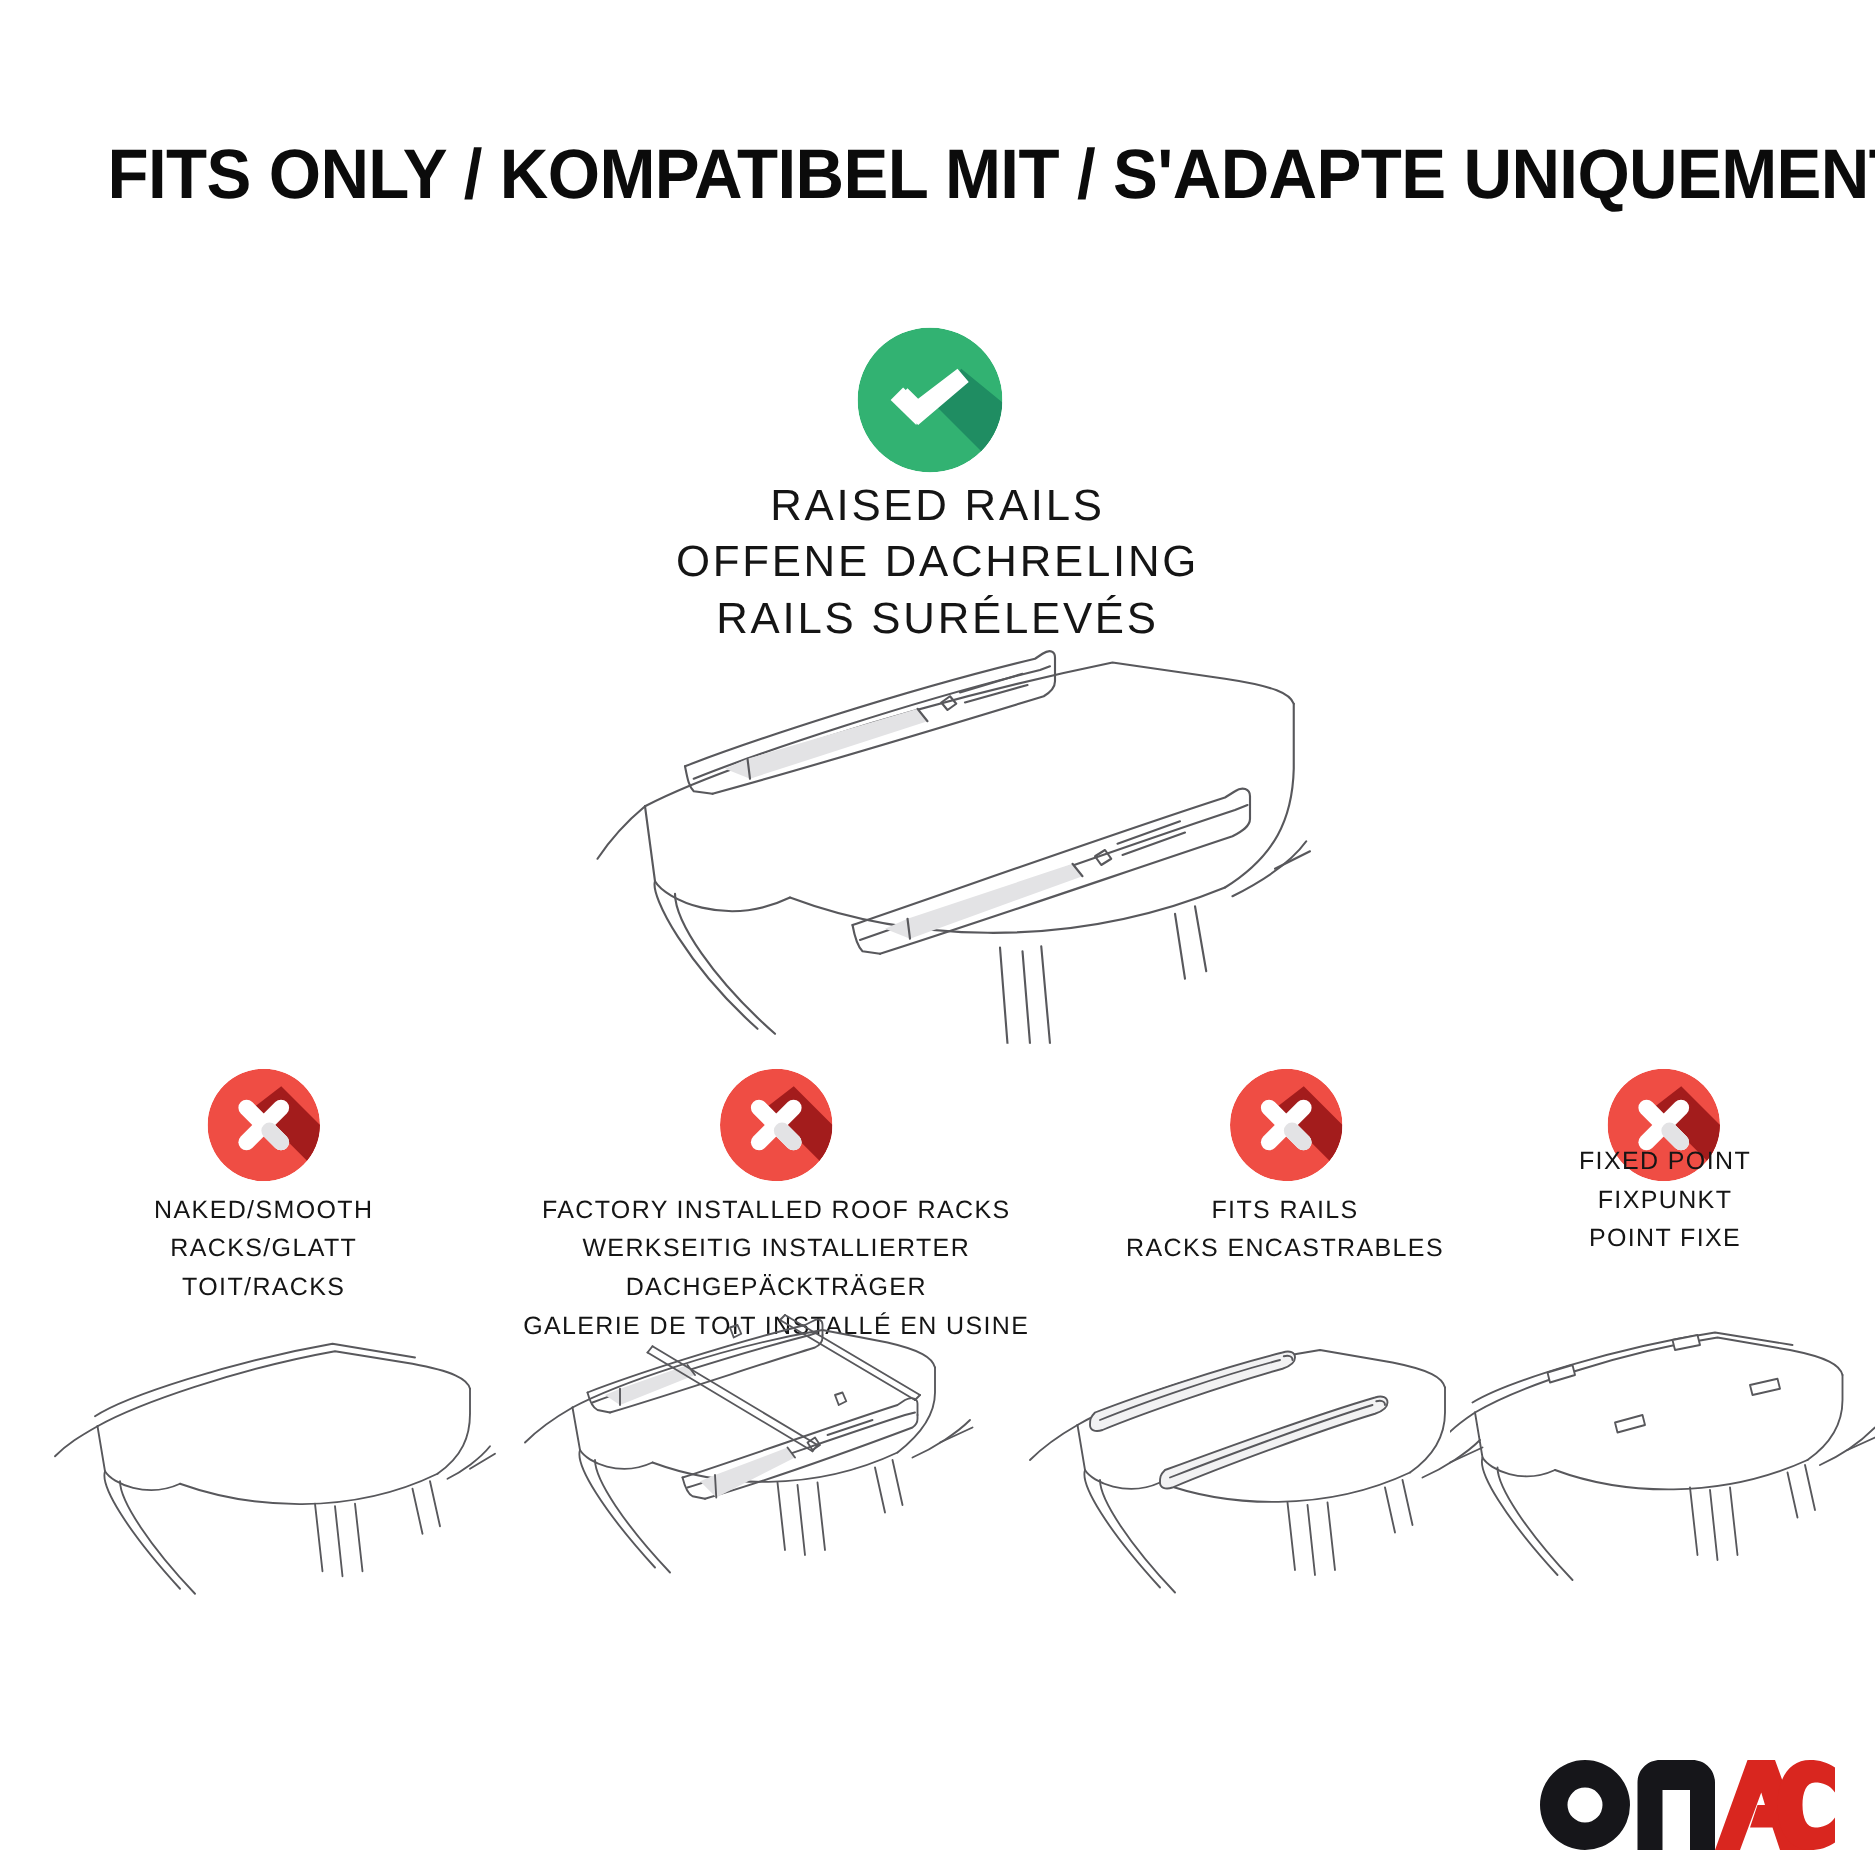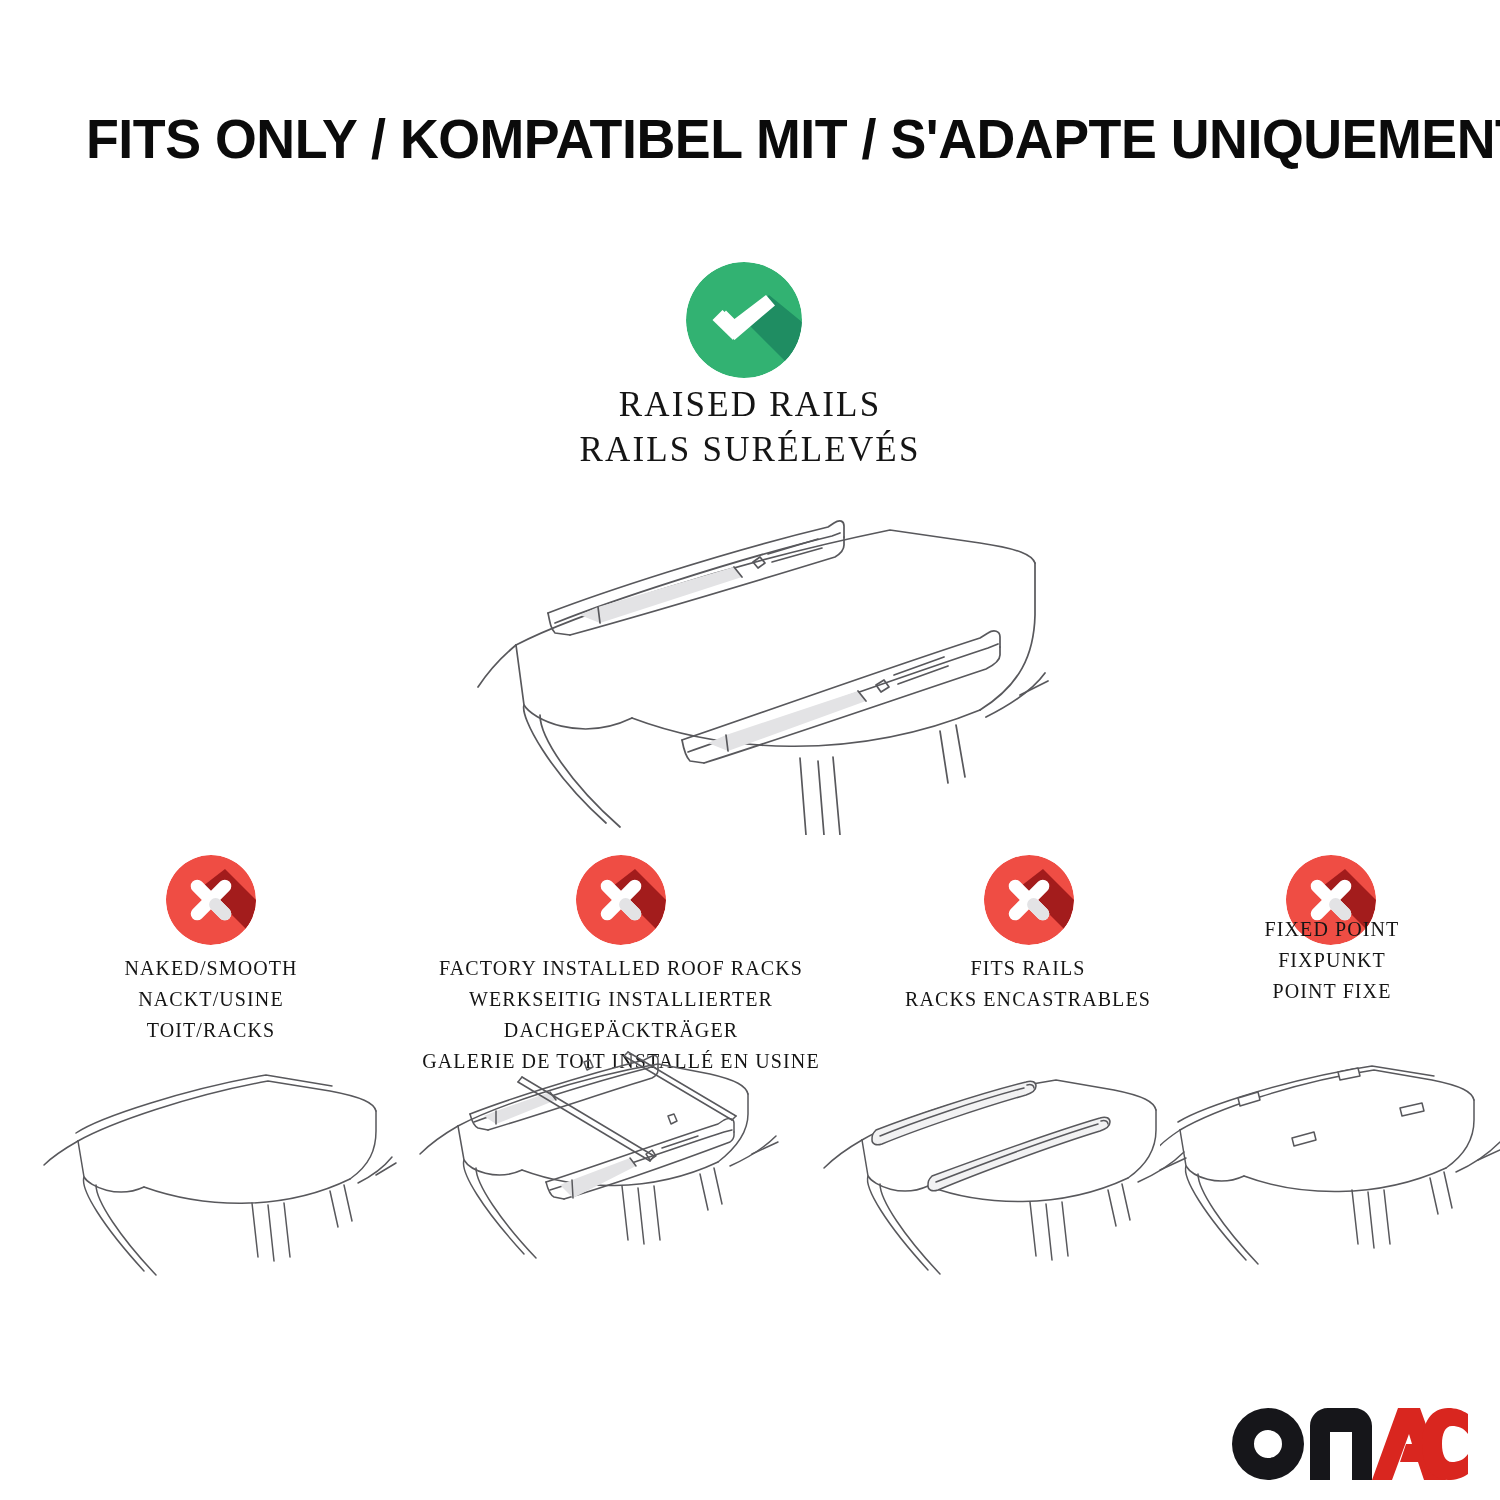--- a/index.html
+++ b/index.html
@@ -33,21 +33,21 @@
     border-radius: 50%;
     overflow: hidden;
   }
   .badge svg { position: absolute; left: 0; top: 0; width: 100%; height: 100%; }
 
   
   .cap-block {
     position: absolute;
     text-align: center;
     color: #151515;
-    font-family: Liberation Serif, serif;
+    font-family: Liberation Sans, sans-serif;
     font-weight: 300;
     letter-spacing: 1.6px;
     white-space: nowrap;
   }
   .cap-block .ln { display: block; }
 
   .main-caption {
     font-size: 35px;
     line-height: 45px;
     letter-spacing: 2.2px;
@@ -88,20 +88,21 @@
       <g clip-path="url(#clipCheck)">
         <polygon id="check-shadow" points="46,74 60,60 83,83 116,116 116,60 83,33" fill="#1f8d62"></polygon>
       </g>
       <path d="M30 58.5 L40 48.5 L48.5 57 L80 33 L89 43.5 L48.5 78 Z" fill="#ffffff"></path>
       <path d="M26.5 58 L36.5 48 L52 63 L47 78 Z" fill="#ffffff"></path>
     </svg>
   </div>
 
   <div class="cap-block main-caption" style="left:400px; top:382px; width:700px;">
     <span class="ln">RAISED RAILS</span>
+    <span class="ln">OFFENE DACHRELING</span>
     <span class="ln">RAILS SURÉLEVÉS</span>
   </div>
 
   <div class="roof" style="left:420px; top:505px; width:680px; height:330px;">
     <svg viewBox="0 0 680 330" fill="none" stroke="#58585c" stroke-width="1.7" stroke-linecap="round" stroke-linejoin="round">
 
       <path d="M96 140 C150 112 300 60 470 25 L560 38 C600 44 612 50 615 58"></path>
       <path d="M96 140 L104 200 C112 214 160 238 212 213"></path>
       <path d="M212 213 C300 246 430 258 560 205"></path>
       <path d="M560 205 C600 180 614 150 615 110 L615 58"></path>
@@ -213,21 +214,21 @@
       <g>
         <rect x="19" y="38.5" width="52" height="13" rx="6.5" fill="#ffffff" transform="rotate(45 45 45)"></rect>
         <rect x="19" y="38.5" width="52" height="13" rx="6.5" fill="#ffffff" transform="rotate(-45 45 45)"></rect>
         <rect x="45" y="38.5" width="26" height="13" rx="6.5" fill="#e3e3e5" transform="rotate(45 45 45)"></rect>
       </g>
     </svg>
   </div>
 
   <div class="cap-block sub-caption" style="left:35px; top:953px; width:352px;">
     <span class="ln">NAKED/SMOOTH</span>
-    <span class="ln">NACKT/USINE</span>
+    <span class="ln">RACKS/GLATT</span>
     <span class="ln">TOIT/RACKS</span>
   </div>
 
   <div class="cap-block sub-caption" style="left:393px; top:953px; width:456px;">
     <span class="ln">FACTORY INSTALLED ROOF RACKS</span>
     <span class="ln">WERKSEITIG INSTALLIERTER</span>
     <span class="ln">DACHGEPÄCKTRÄGER</span>
     <span class="ln">GALERIE DE TOIT INSTALLÉ EN USINE</span>
   </div>
 

